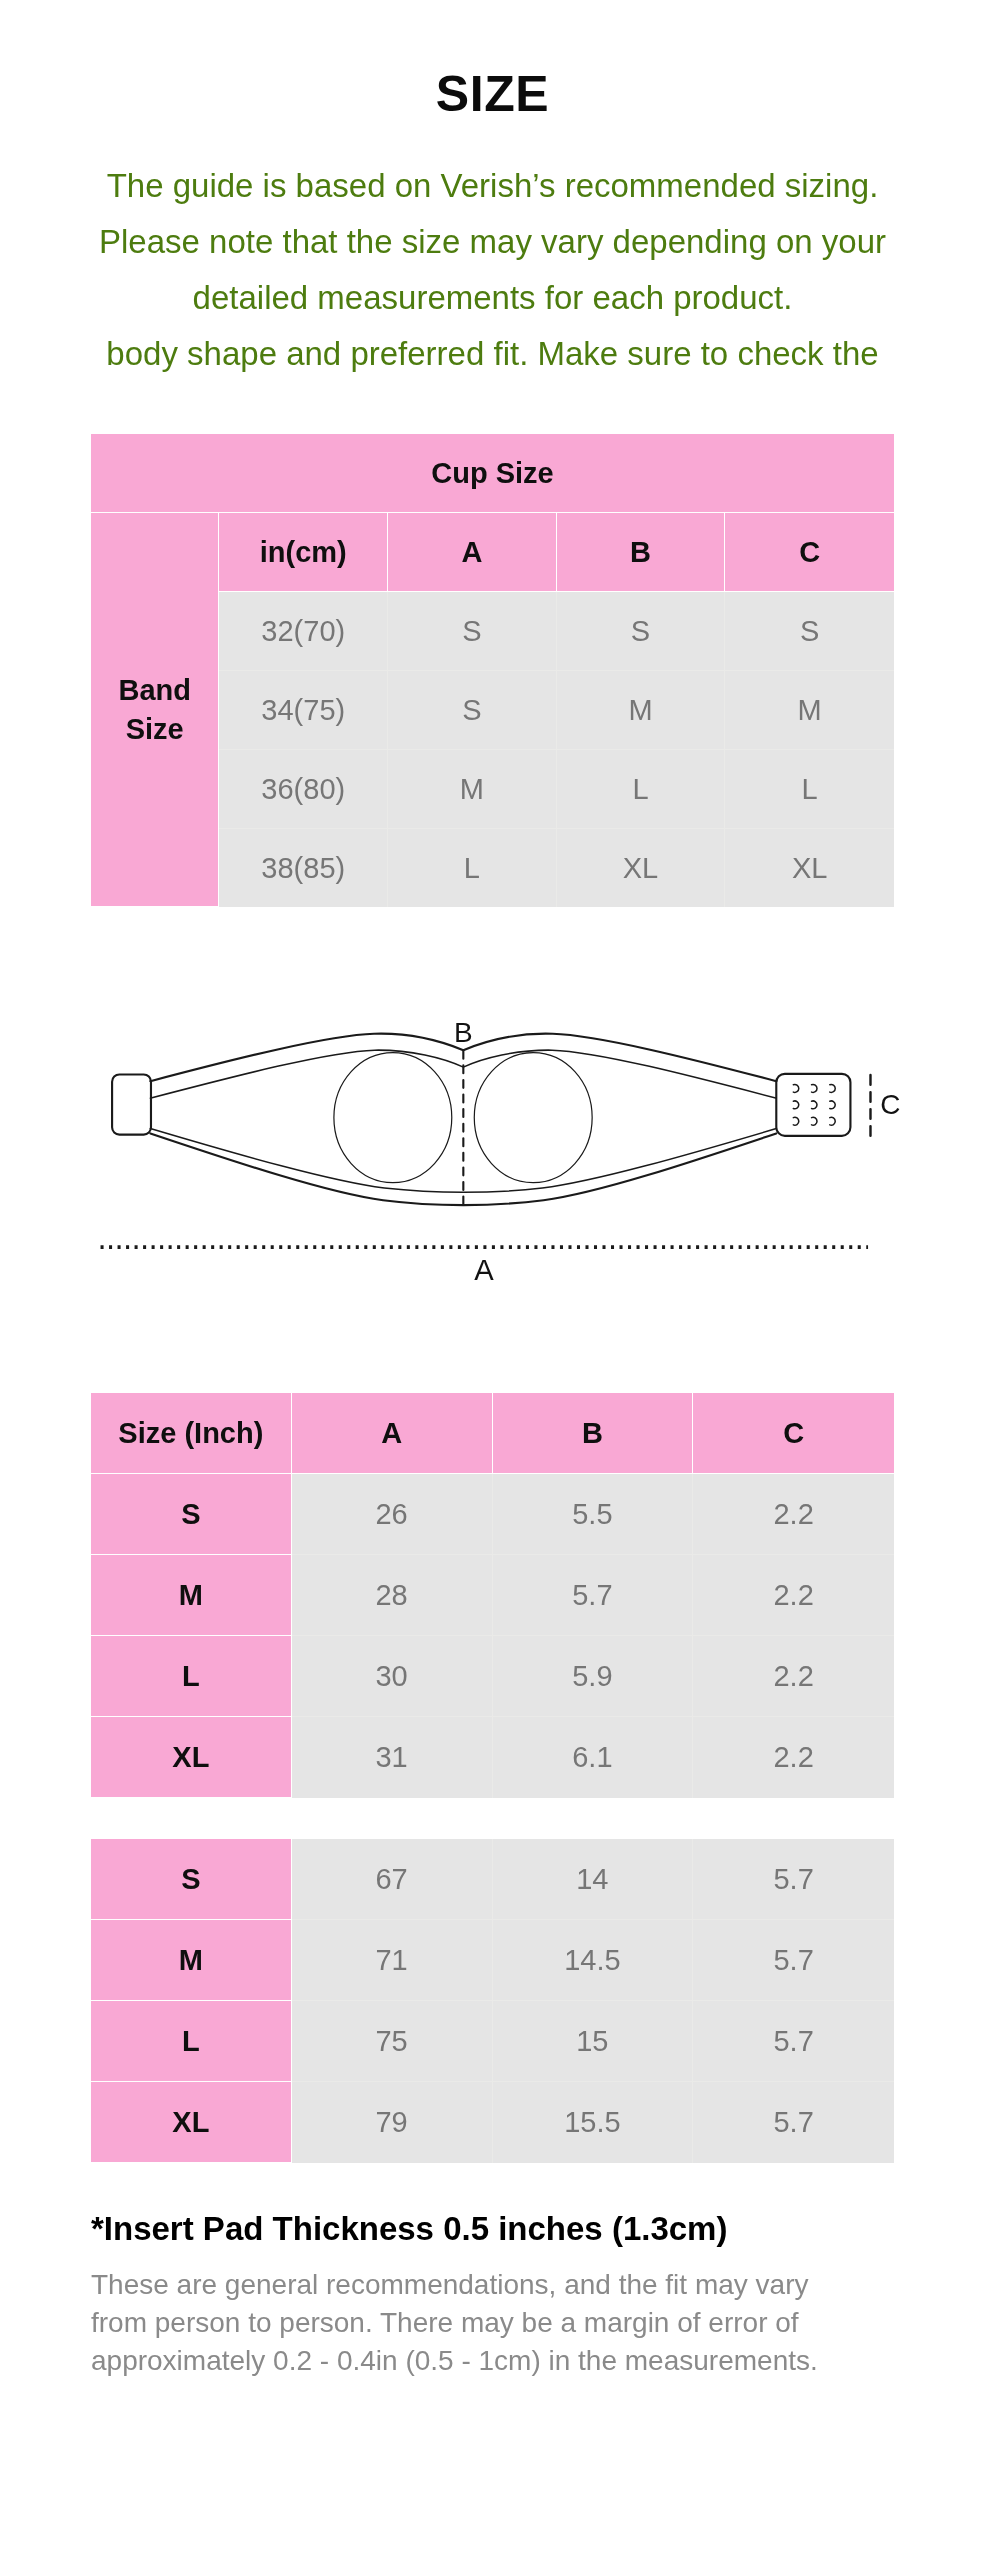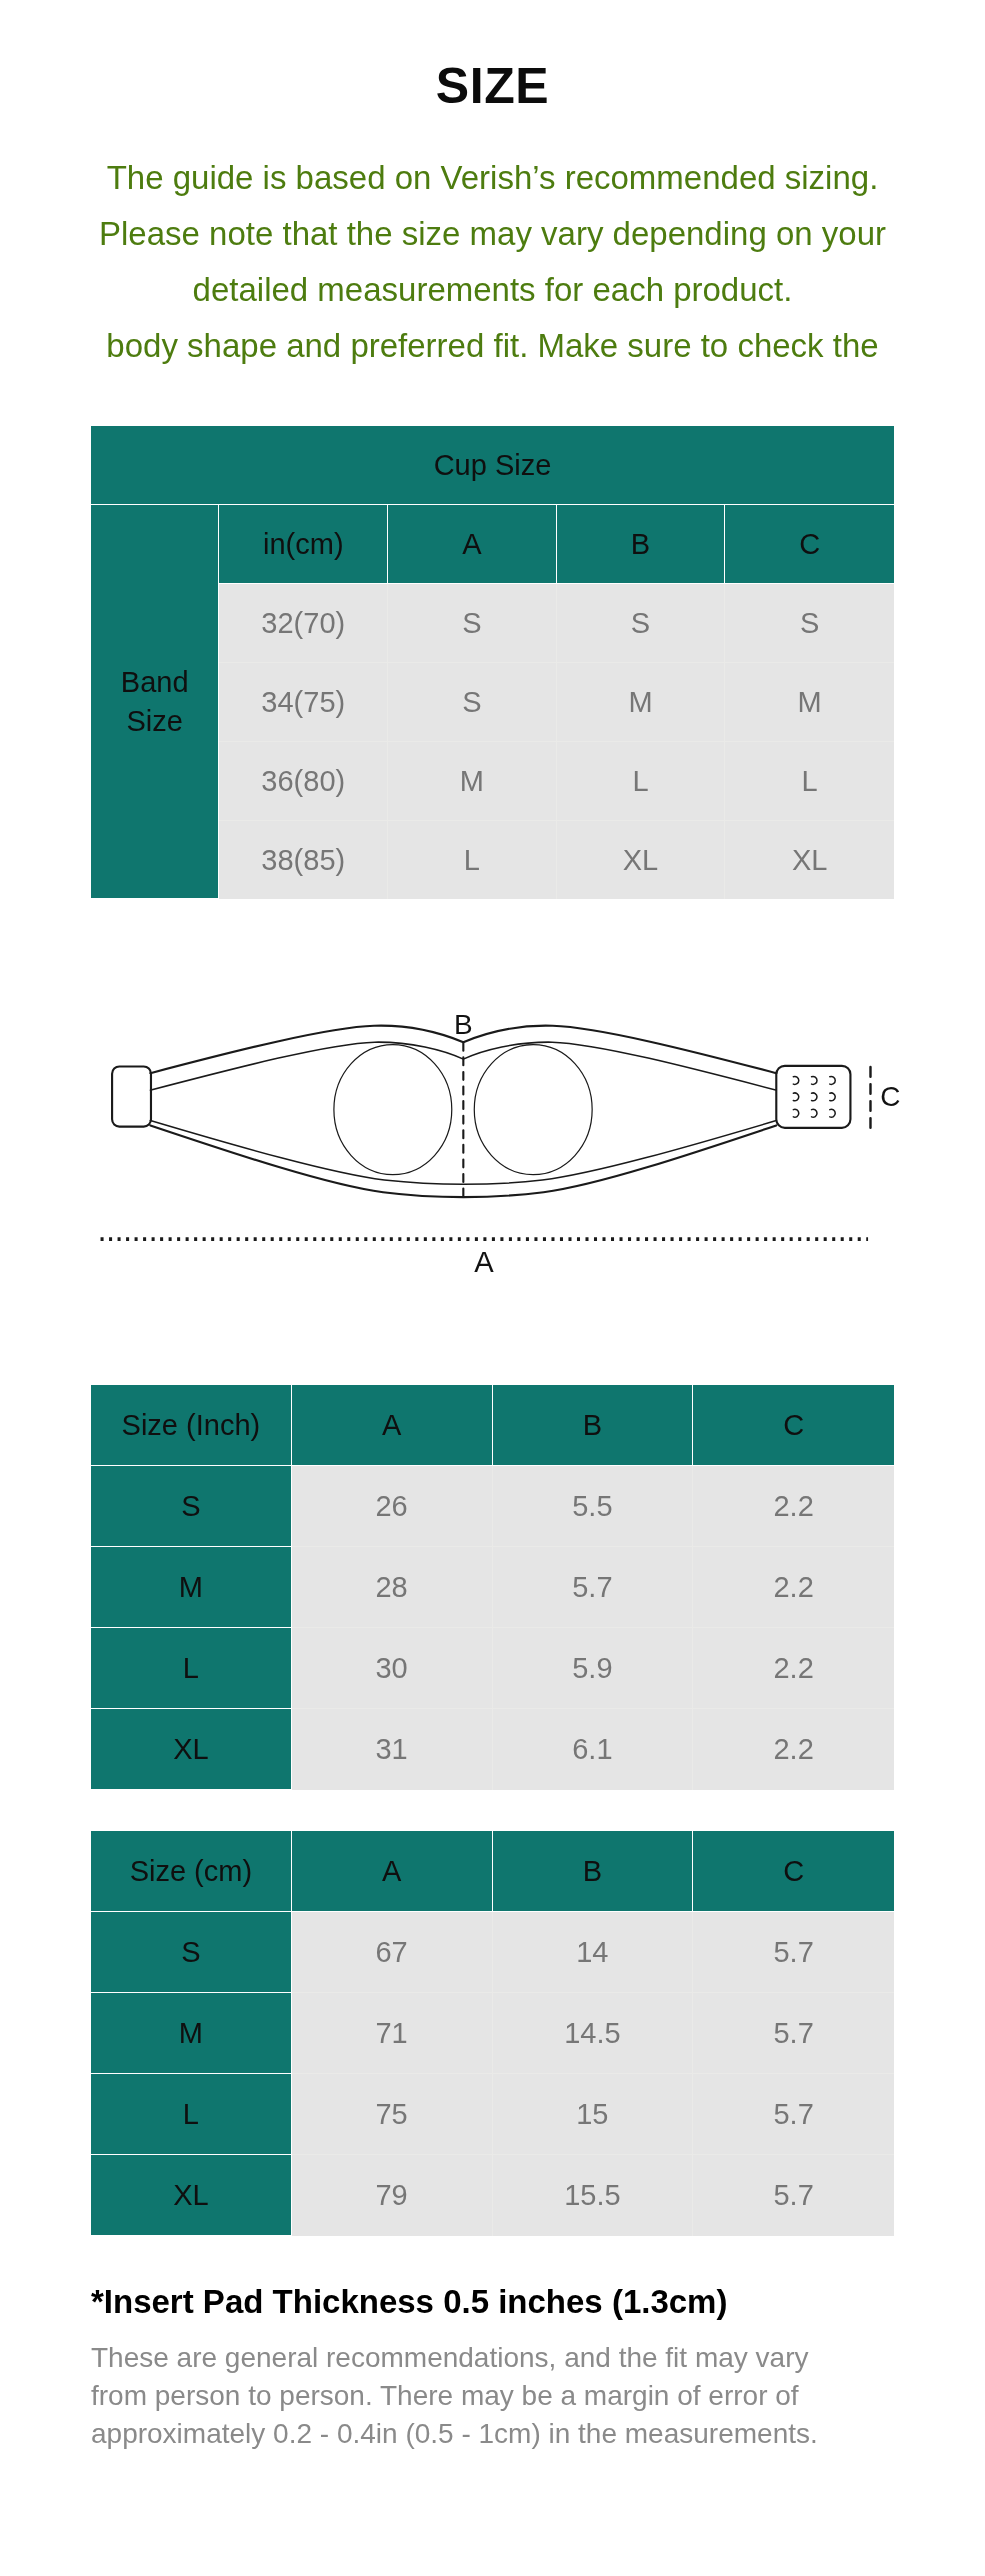--- a/index.html
+++ b/index.html
@@ -2,30 +2,30 @@
 <html style="font-size:9.7px"><head>
 <meta charset="utf-8">
 <style>
   html,body { margin:0; padding:0; background:#ffffff; }
   .page {
     position:relative; width:985px; height:2576px; margin:0 auto;
     box-sizing:border-box; padding:0 91px; overflow:hidden;
     font-family:"Liberation Sans","DejaVu Sans",sans-serif; color:#141414;
   }
   .title {
-    margin:4px; padding-top:52px; height:61px; line-height:61px;
+    margin:12px; padding-top:52px; height:61px; line-height:61px;
     text-align:center; font-size:50px; font-weight:700; letter-spacing:0.6px; color:#0c0c0c;
   }
   .intro { margin-top:33px; text-align:center; }
   .intro-line { font-size:33px; line-height:56px; color:#4d7c0f; }
 
   table { border-collapse:separate; border-spacing:0; width:100%; table-layout:fixed; }
   td { padding:0; text-align:center; vertical-align:middle; font-size:29px; }
   td.g {
-    background:#0f766e; color:#0f0f0f; font-weight:400;
+    background:#f9a8d4; color:#0f0f0f; font-weight:700;
     border-right:1.8px solid #ffffff; border-bottom:1.8px solid #ffffff; line-height:39px;
   }
   td.w {
     background:#e5e5e5; color:#767676; font-weight:400;
     border-right:1.2px solid #eaeae8; border-bottom:1.2px solid #eaeae8;
   }
   tr td:last-child { border-right:none; }
   tr:last-child td.w { border-bottom:none; }
 
   .cup-table { margin-top:52px; }
@@ -187,26 +187,20 @@
 
   <table class="cm-table">
     <colgroup>
         <col style="width:25%">
         <col style="width:25%">
         <col style="width:25%">
         <col style="width:25%">
       </colgroup>
     <tbody>
       <tr>
-        <td class="g">Size (cm)</td>
-        <td class="g">A</td>
-        <td class="g">B</td>
-        <td class="g">C</td>
-      </tr>
-      <tr>
         <td class="g">S</td>
         <td class="w">67</td>
         <td class="w">14</td>
         <td class="w">5.7</td>
       </tr>
       <tr>
         <td class="g">M</td>
         <td class="w">71</td>
         <td class="w">14.5</td>
         <td class="w">5.7</td>

